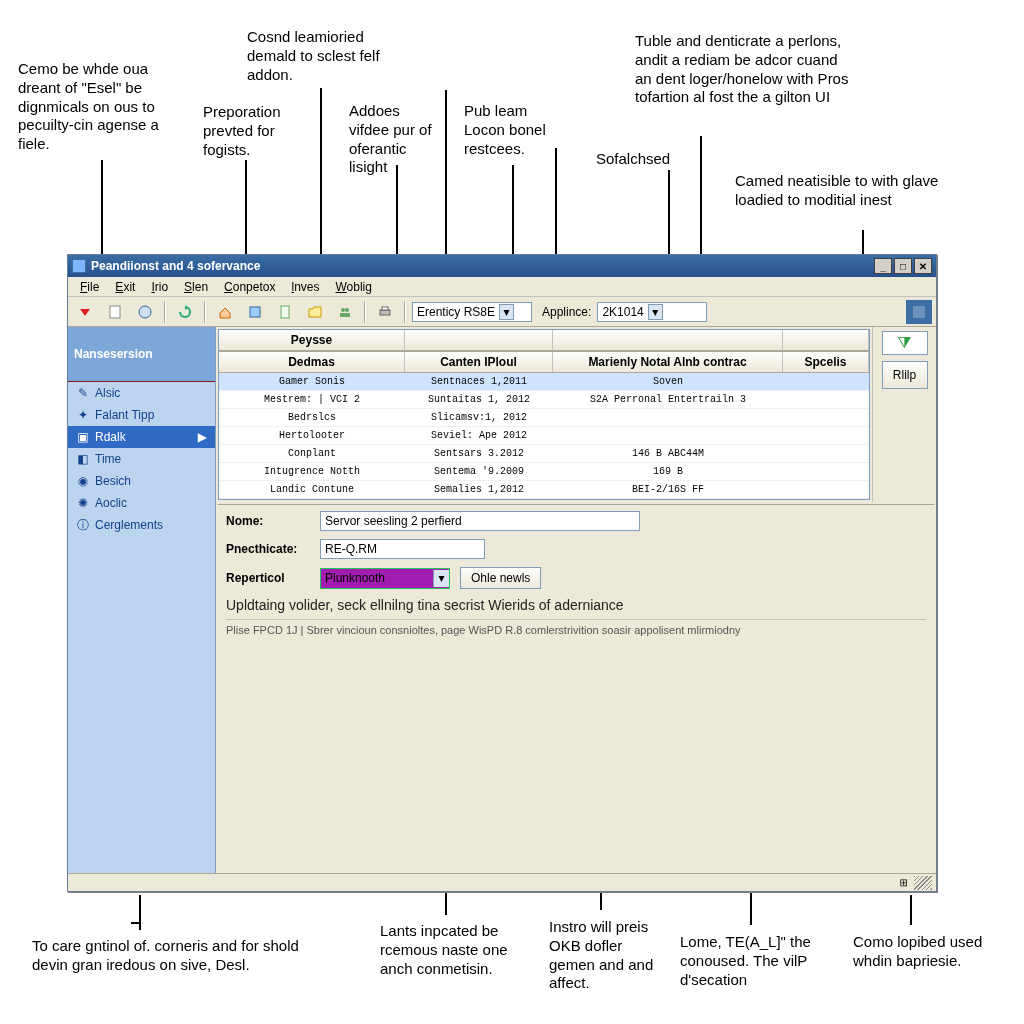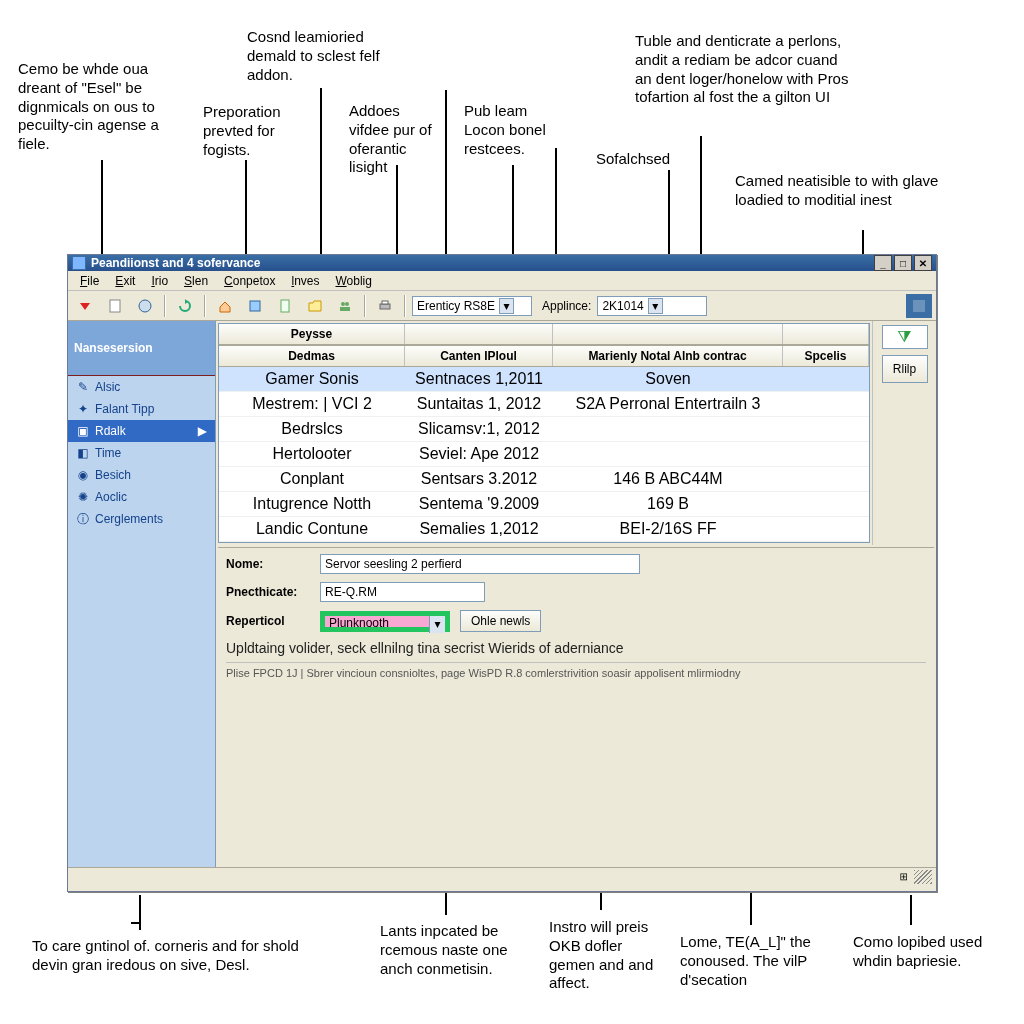--- a/index.html
+++ b/index.html
@@ -3,21 +3,21 @@
 <meta charset="utf-8">
 <style>
   * { box-sizing: border-box; margin: 0; padding: 0; font-family: Tahoma, Arial, sans-serif; }
   body { background: #fff; width: 1024px; height: 1024px; position: relative; font-size: 11px; color: #000; }
   .page { position: relative; width: 1024px; height: 1024px; }
 
   .callout { position: absolute; font-size: 15px; line-height: 1.25; text-align: left; }
   .callout-line { position: absolute; background: #000; }
 
   .app-window { position: absolute; left: 67px; top: 254px; width: 870px; height: 638px; border: 1px solid #6b7a99; background: #ece9d8; box-shadow: 1px 1px 0 #808080; }
-  .titlebar { display: flex; align-items: center; height: 16px; background: linear-gradient(#3a6ea5,#27508d); color: #fff; padding: 0 4px; font-size: 12px; }
+  .titlebar { display: flex; align-items: center; height: 22px; background: linear-gradient(#3a6ea5,#27508d); color: #fff; padding: 0 4px; font-size: 12px; }
   .titlebar .app-icon { width: 14px; height: 14px; background: #7eb6ff; border: 1px solid #3a6ea5; margin-right: 5px; }
   .titlebar .title-text { flex: 1; font-weight: bold; }
   .win-btn { width: 18px; height: 16px; margin-left: 2px; background: #d4d0c8; border: 1px solid #404040; display: flex; align-items: center; justify-content: center; font-size: 10px; font-weight: bold; color: #000; }
 
   .menubar { display: flex; height: 20px; background: #ece9d8; border-bottom: 1px solid #c0c0c0; padding-left: 4px; }
   .menubar .menu-item { padding: 3px 8px; font-size: 12px; cursor: default; }
   .menubar .menu-item .ul { text-decoration: underline; }
 
   .toolbar-row { display: flex; align-items: center; height: 30px; background: #ece9d8; border-bottom: 1px solid #aca899; padding: 2px 4px; gap: 4px; }
   .tool-btn { width: 26px; height: 24px; border: 1px solid transparent; display: flex; align-items: center; justify-content: center; }
@@ -35,33 +35,33 @@
   .nav-item .nav-icon { width: 14px; height: 14px; display:inline-flex; align-items:center; justify-content:center; }
   .nav-item.selected { background: #316ac5; color: #fff; }
   .nav-item.selected .arrow { margin-left: auto; color: #fff; }
 
   .main-panel { flex: 1; background: #ece9d8; display: flex; flex-direction: column; }
   .list-wrap { border: 1px solid #7f9db9; margin: 2px; background: #fff; }
   .list-header { display: flex; background: #ece9d8; border-bottom: 1px solid #aca899; }
   .list-header .col { border-right: 1px solid #c0c0c0; padding: 3px 6px; font-size: 12px; font-weight: bold; background: linear-gradient(#fdfdfb,#ece9d8); }
   .list-body .row { display: flex; border-bottom: 1px solid #f0f0f0; }
   .list-body .row.selected { background: #cfe3ff; }
-  .list-body .row .cell { padding: 3px 6px; font-size: 16px; overflow: hidden; white-space: nowrap; }
+  .list-body .row .cell { padding: 3px 6px; font-size: 10px; overflow: hidden; white-space: nowrap; font-family: Liberation Mono, monospace; }
   .c0 { width: 186px; } .c1 { width: 148px; } .c2 { width: 230px; } .c3 { flex:1; }
 
   .right-aux { width: 64px; background: #ece9d8; border-left: 1px solid #c0c0c0; padding: 4px; display:flex; flex-direction:column; align-items:center; gap:6px; }
   .right-aux .pic-btn { width: 46px; height: 24px; border:1px solid #7f9db9; background:#fff; display:flex; align-items:center; justify-content:center; font-size:16px; color:#2a9d3f; }
   .right-aux .help-btn { width: 46px; height: 28px; font-size:12px; background: linear-gradient(#fdfdfb,#ece9d8); border:1px solid #7f9db9; display:flex; align-items:center; justify-content:center; }
 
   .detail { border-top: 1px solid #aca899; margin: 2px; background: #ece9d8; padding: 6px 8px; }
   .detail-row { display:flex; align-items:center; margin-bottom: 8px; }
   .detail-label { width: 94px; font-size: 12px; font-weight: bold; }
   .detail-input { flex: 0 0 320px; height: 20px; border: 1px solid #7f9db9; background: #fff; padding: 1px 4px; font-size: 12px; }
   .detail-input.s { flex: 0 0 120px; }
-  .detail-combo { flex: 0 0 130px; display:flex; border:5px solid #22c55e; background:#f9a8d4; height:21px; padding-left:4px; font-size:12px; }
+  .detail-combo { flex: 0 0 130px; display:flex; align-items:center; border:1px solid #22c55e; background:#a21caf; height:21px; padding-left:4px; font-size:12px; }
   .detail-combo .dd { width:16px; height:17px; margin-left:auto; background:#dbe5f1; border-left:1px solid #7f9db9; display:flex;align-items:center;justify-content:center;}
   .btn { height: 22px; padding: 0 10px; margin-left: 10px; background: linear-gradient(#fdfdfb,#ece9d8); border:1px solid #7f9db9; font-size:12px; }
   .desc-text { font-size: 14px; color: #222; margin-top: 2px; }
   .detail-footer { border-top: 1px solid #c0c0c0; padding-top: 4px; margin-top: 6px; font-size: 11px; color: #555; }
 
   .big-blank { flex: 1; background: #ece9d8; }
 
   .statusbar { height: 18px; background: #ece9d8; border-top: 1px solid #aca899; display:flex; justify-content:flex-end; align-items:center; padding-right:4px; }
   .status-grip { width: 18px; height: 14px; background: repeating-linear-gradient(135deg,#8a8a8a 0 1px, transparent 1px 3px); }
 

